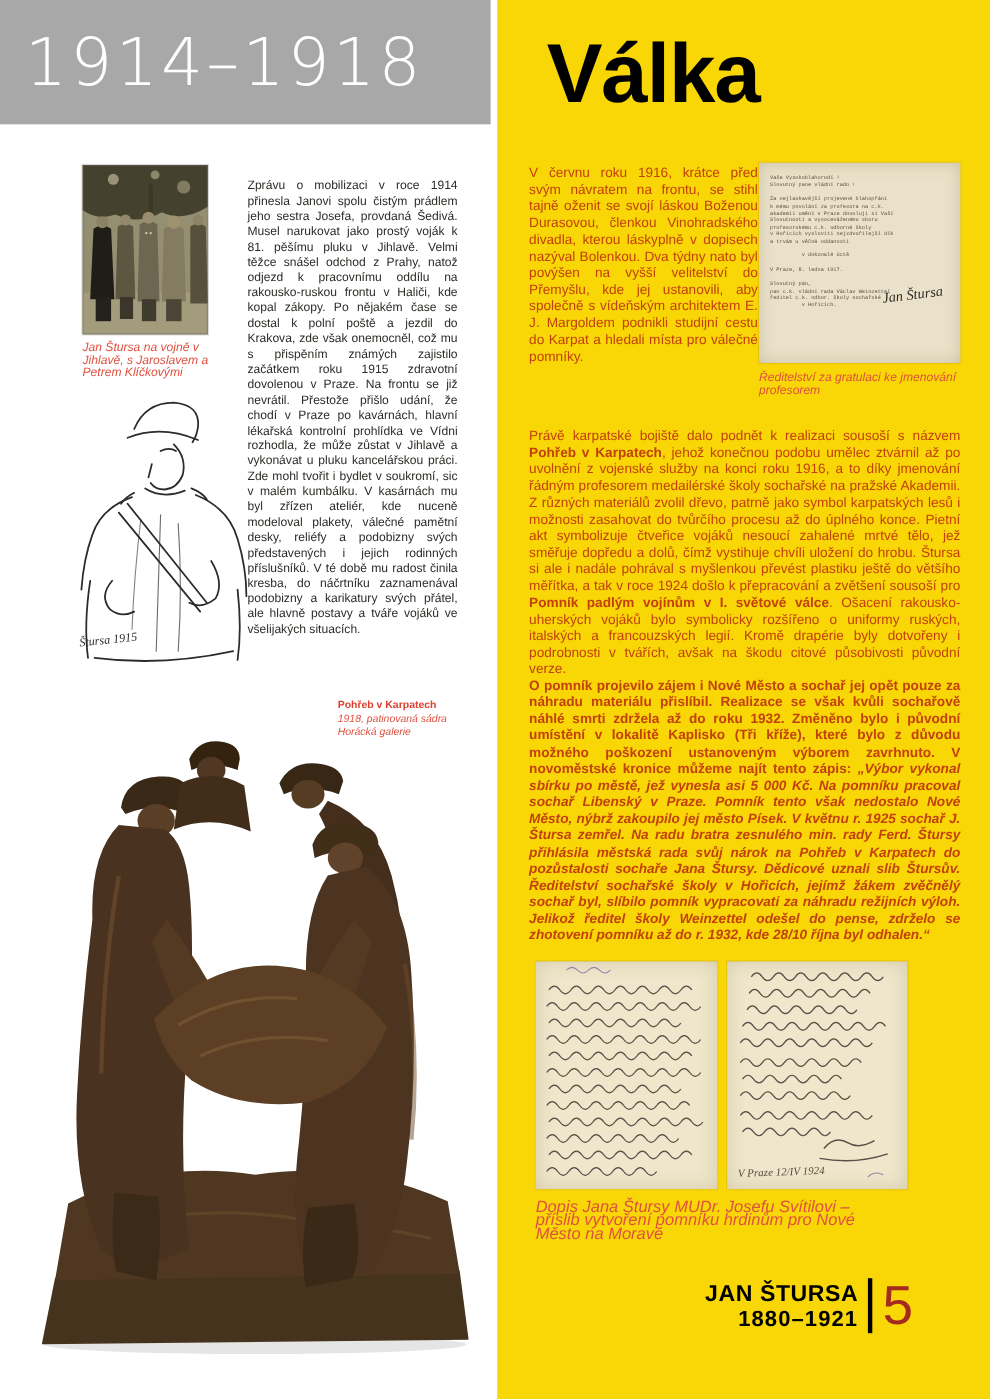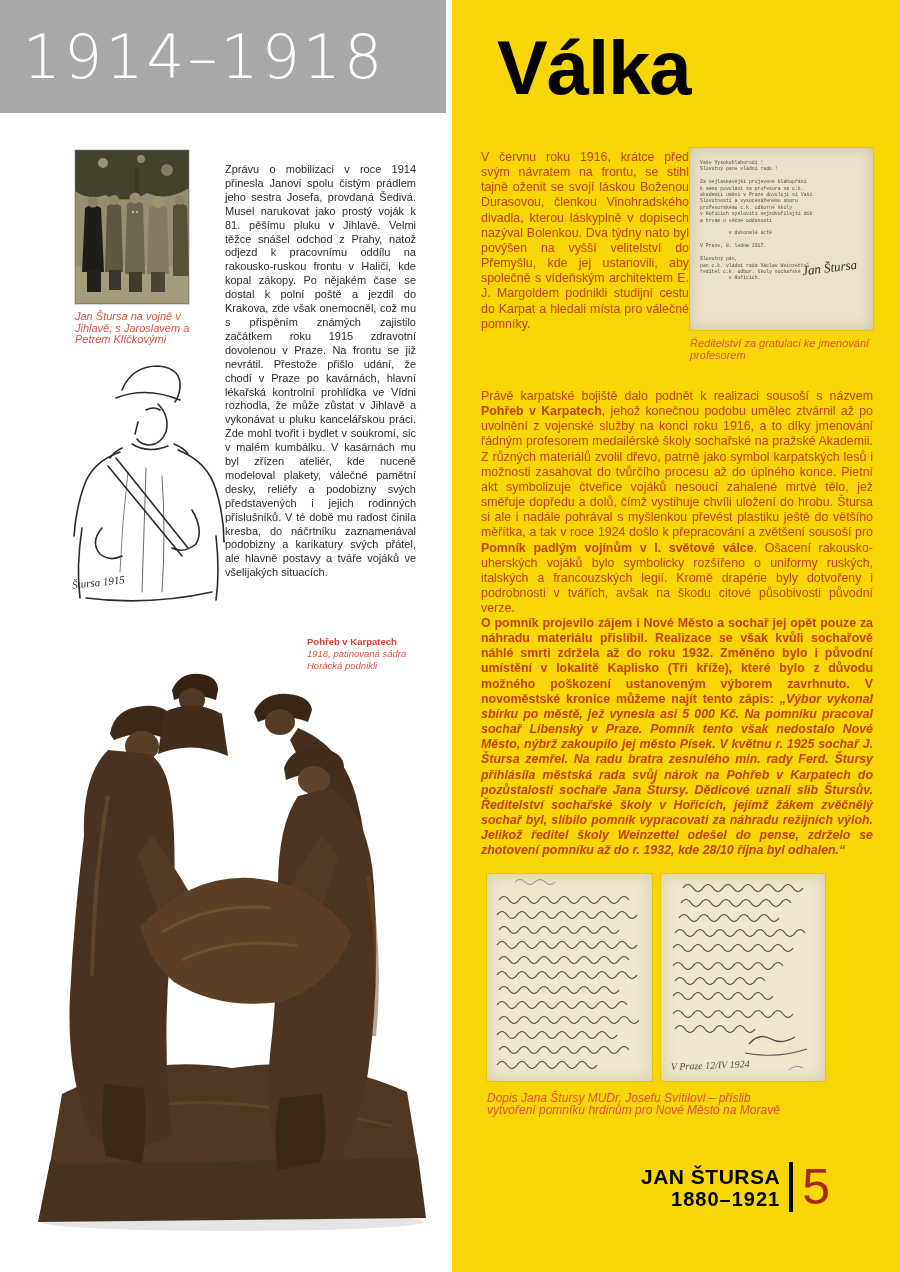--- a/index.html
+++ b/index.html
@@ -41,21 +41,21 @@
                 box-sizing:border-box;padding:12px 8px 0 10px;}
   .typed-body{font-family:"Liberation Mono",monospace;font-size:4.8px;line-height:6.4px;
               color:#585144;white-space:pre-wrap;}
   .typed-sig{position:absolute;right:16px;top:112px;font-family:"Liberation Serif",serif;
              font-style:italic;font-size:13px;color:#2f2b24;transform:rotate(-7deg);}
   .typed-cap{left:690px;top:338px;width:190px;}
 
   .hand-letter{background:#efe6cb;box-shadow:inset 0 0 16px rgba(120,100,50,.22), 0 0 0 1px rgba(0,0,0,.07);}
   .hl-left{left:487px;top:874px;width:165px;height:207px;}
   .hl-right{left:661px;top:874px;width:164px;height:207px;}
-  .letters-cap{left:487px;top:1092px;width:310px;font-size:12px;line-height:12.2px;}
+  .letters-cap{left:487px;top:1092px;width:310px;font-size:15px;line-height:12.2px;}
 
   .artist-block{left:560px;top:1160px;width:270px;height:54px;display:flex;
                 justify-content:flex-end;align-items:center;gap:9px;}
   .artist-name{text-align:right;color:#000;}
   .artist-name .n{font-size:21px;font-weight:800;letter-spacing:.5px;line-height:23px;}
   .artist-name .y{font-size:20px;font-weight:700;letter-spacing:1px;line-height:22px;}
   .artist-bar{width:4px;height:50px;background:#000;}
   .page-num{font-size:50px;line-height:50px;color:#a52a1e;font-weight:400;}
 </style>
 </head>
@@ -153,21 +153,21 @@
       <path d="M300,220 Q272,260 252,300 L286,332 Q304,280 316,240 Z" fill="#543a23"></path>
       <path d="M118,310 Q170,258 230,262 Q292,266 330,318 Q310,370 258,386 Q196,394 152,366 Q126,344 118,310 Z" fill="#5c3f24"></path>
       <path d="M140,316 Q190,286 248,292 M160,344 Q210,320 276,330" stroke="#7b5834" stroke-width="3" fill="none" opacity=".7"></path>
       <path d="M346,260 Q360,340 352,420" stroke="#6b4c2c" stroke-width="4" fill="none" opacity=".5"></path>
     </svg>
   </div>
 
   <div class="abs sculpt-cap">
     <div class="t">Pohřeb v Karpatech</div>
     <div class="i">1918, patinovaná sádra</div>
-    <div class="i">Horácká podnikli</div>
+    <div class="i">Horácká galerie</div>
   </div>
 
   <div class="abs title">Válka</div>
 
   <div class="abs r-para p1">V červnu roku 1916, krátce před svým návratem na frontu, se stihl tajně oženit se svojí láskou Boženou Durasovou, členkou Vinohradského divadla, kterou láskyplně v dopisech nazýval Bolenkou. Dva týdny nato byl povýšen na vyšší velitelství do Přemyšlu, kde jej ustanovili, aby společně s vídeňským architektem E. J. Margoldem podnikli studijní cestu do Karpat a hledali místa pro válečné pomníky.</div>
 
   <div class="abs typed-letter">
     <div class="typed-body">Vaše Vysokoblahorodí !
 Slovutný pane vládní rado !
 

